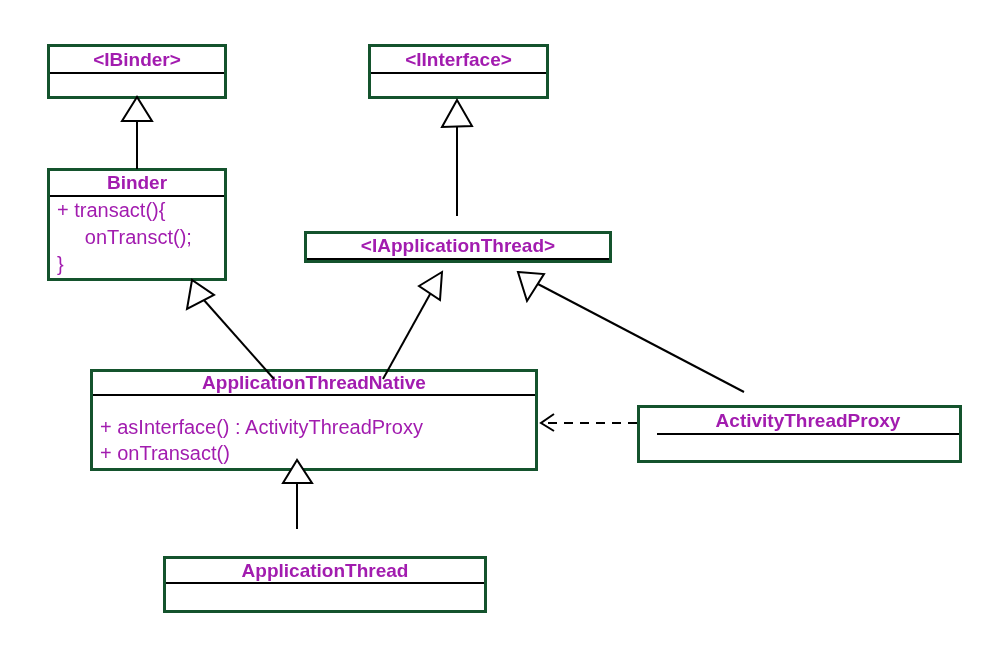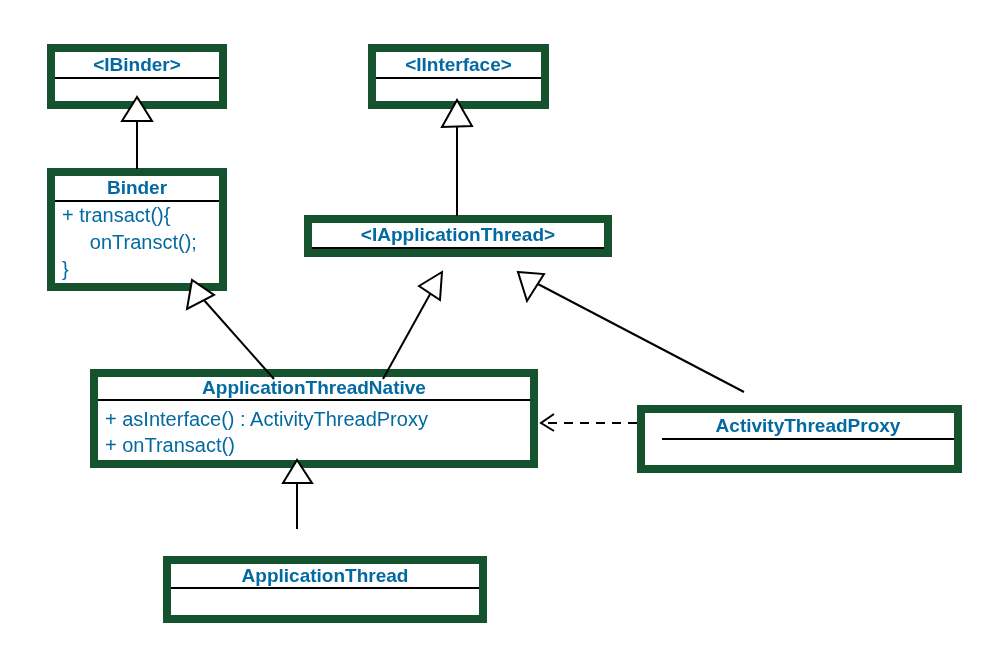--- a/index.html
+++ b/index.html
@@ -19,23 +19,23 @@
     position: absolute;
     left: 0;
     top: 0;
     width: 992px;
     height: 650px;
     pointer-events: none;
   }
   .uml-class {
     position: absolute;
     box-sizing: border-box;
-    border: 8px solid #14532d;
+    border: 3px solid #14532d;
     background: #ffffff;
-    color: #0369a1;
+    color: #a21caf;
   }
   .uml-title {
     box-sizing: content-box;
     border-bottom: 2px solid #000000;
     text-align: center;
     font-weight: bold;
     font-size: 19px;
     overflow: hidden;
     white-space: nowrap;
   }
@@ -55,28 +55,28 @@
 
   .c-iinterface         { left: 368px; top: 44px;  width: 181px; }
   .c-iinterface .uml-title         { height: 25px; line-height: 25px; }
   .c-iinterface .uml-body          { height: 22px; }
 
   .c-binder             { left: 47px;  top: 168px; width: 180px; }
   .c-binder .uml-title             { height: 24px; line-height: 24px; }
   .c-binder .uml-body              { height: 81px; }
   .c-binder .uml-member            { line-height: 27px; }
 
-  .c-iapplicationthread { left: 304px; top: 215px; width: 308px; }
+  .c-iapplicationthread { left: 304px; top: 231px; width: 308px; }
   .c-iapplicationthread .uml-title { height: 24px; line-height: 24px; }
   .c-iapplicationthread .uml-body  { height: 26px; }
   .c-iapplicationthread .uml-member{ line-height: 26px; }
 
   .c-atn                { left: 90px;  top: 369px; width: 448px; }
   .c-atn .uml-title                { height: 22px; line-height: 22px; }
-  .c-atn .uml-body                 { height: 54px; padding-top: 5px; }
+  .c-atn .uml-body                 { height: 54px; padding-top: 18px; }
   .c-atn .uml-member               { line-height: 26px; }
 
   .c-atp                { left: 637px; top: 405px; width: 325px; padding-left: 17px; }
   .c-atp .uml-title                { height: 25px; line-height: 25px; }
   .c-atp .uml-body                 { height: 25px; }
 
   .c-appthread          { left: 163px; top: 556px; width: 324px; }
   .c-appthread .uml-title          { height: 23px; line-height: 23px; }
   .c-appthread .uml-body           { height: 26px; }
 

